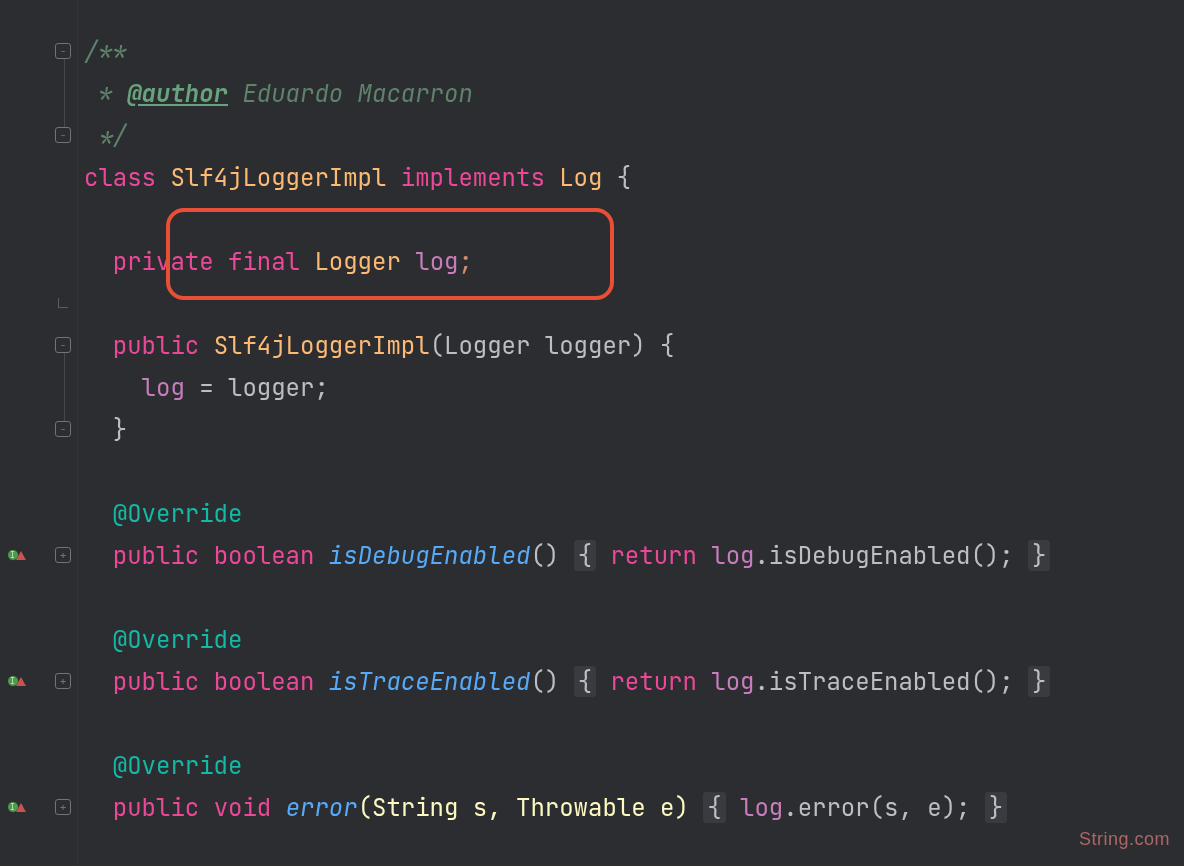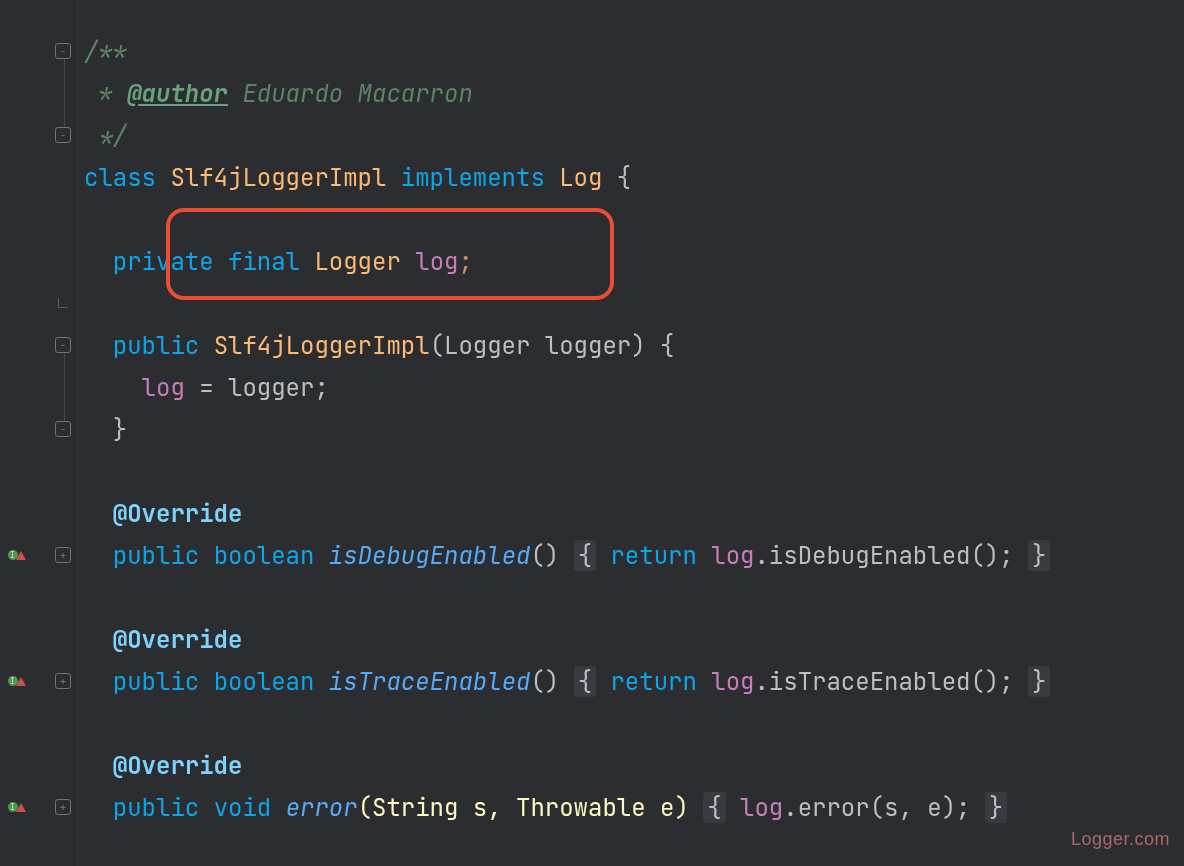--- a/index.html
+++ b/index.html
@@ -80,26 +80,26 @@
     color: #bcbec4;
   }
   .line {
     position: absolute;
     left: 0; right: 0;
     height: 42px;
     display: flex;
     align-items: center;
     padding-left: 6px;
   }
-  .kw { color: #0ea5e9; text-align: center; }
+  .kw { color: #ec4899; text-align: center; }
   .type { color: #fdba74; }
   .field { color: #c77dbb; }
   .str-comment { color: #5f826b; font-style: italic; }
   .doctag { color: #67a37c; font-style: italic; text-decoration: underline; font-weight: 600; text-align: right; }
-  .anno { color: #7dd3fc; font-weight: bold; }
+  .anno { color: #14b8a6; }
   .method { color: #57aaf7; font-style: italic; }
   .dim-brace { color: #bcbec4; background: #393b40; padding: 0 4px; border-radius: 3px; }
   .punct { color: #bcbec4; }
   .param { color: #fef9c3; }
   .semi { color: #cf8e6d; }
   .highlight-box {
     position: absolute;
     border: 4px solid #e94f37;
     border-radius: 18px;
   }
@@ -151,13 +151,13 @@
     <div class="marker" style="top: 671px;">
       <div class="marker-circle">I</div>
       <div class="marker-arrow"></div>
     </div>
     <div class="marker" style="top: 797px;">
       <div class="marker-circle">I</div>
       <div class="marker-arrow"></div>
     </div>
   </div>
 <div class="code"><div class="line" style="top: 30px;"><span class="str-comment">/**</span></div><div class="line" style="top: 72px;"><span class="str-comment"> * </span><span class="doctag">@author</span><span class="str-comment"> Eduardo Macarron</span></div><div class="line" style="top: 114px;"><span class="str-comment"> */</span></div><div class="line" style="top: 156px;"><span class="kw">class </span><span class="type">Slf4jLoggerImpl </span><span class="kw">implements </span><span class="type">Log </span><span class="punct">{</span></div><div class="line" style="top: 240px;"><span>  </span><span class="kw">private final </span><span class="type">Logger </span><span class="field">log</span><span class="semi">;</span></div><div class="line" style="top: 324px;"><span>  </span><span class="kw">public </span><span class="type">Slf4jLoggerImpl</span><span class="punct">(Logger logger) {</span></div><div class="line" style="top: 366px;"><span>    </span><span class="field">log</span><span class="punct"> = logger;</span></div><div class="line" style="top: 408px;"><span class="punct">  }</span></div><div class="line" style="top: 492px;"><span>  </span><span class="anno">@Override</span></div><div class="line" style="top: 534px;"><span>  </span><span class="kw">public </span><span class="kw">boolean </span><span class="method">isDebugEnabled</span><span class="punct">() </span><span class="dim-brace">{</span><span> </span><span class="kw">return </span><span class="field">log</span><span class="punct">.isDebugEnabled(); </span><span class="dim-brace">}</span></div><div class="line" style="top: 618px;"><span>  </span><span class="anno">@Override</span></div><div class="line" style="top: 660px;"><span>  </span><span class="kw">public </span><span class="kw">boolean </span><span class="method">isTraceEnabled</span><span class="punct">() </span><span class="dim-brace">{</span><span> </span><span class="kw">return </span><span class="field">log</span><span class="punct">.isTraceEnabled(); </span><span class="dim-brace">}</span></div><div class="line" style="top: 744px;"><span>  </span><span class="anno">@Override</span></div><div class="line" style="top: 786px;"><span>  </span><span class="kw">public </span><span class="kw">void </span><span class="method">error</span><span class="param">(String s, Throwable e) </span><span class="dim-brace">{</span><span> </span><span class="field">log</span><span class="punct">.error(s, e); </span><span class="dim-brace">}</span></div><div class="highlight-box" style="top: 208px; left: 88px; width: 448px; height: 92px;"></div></div>
-<div class="watermark">Logger.com</div>
+<div class="watermark">String.com</div>
 
 </body></html>

